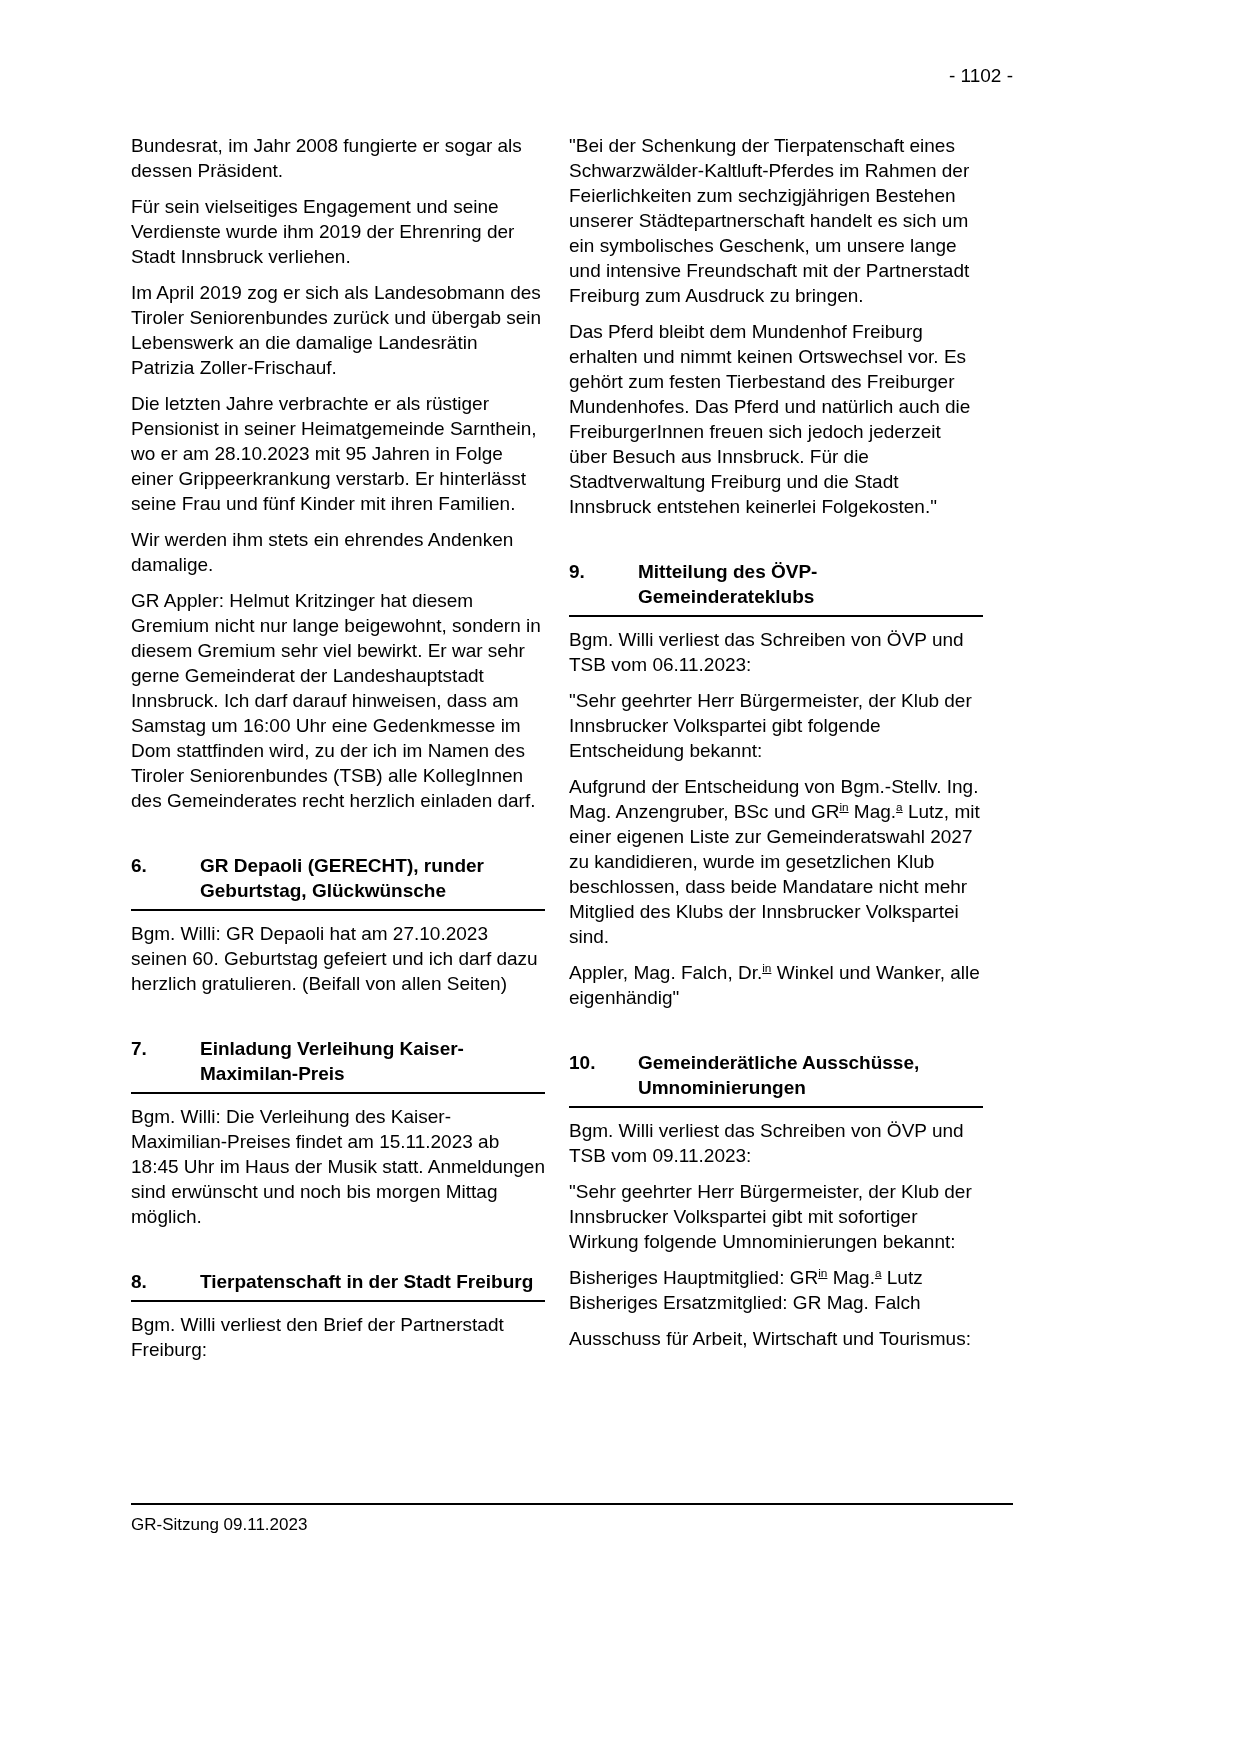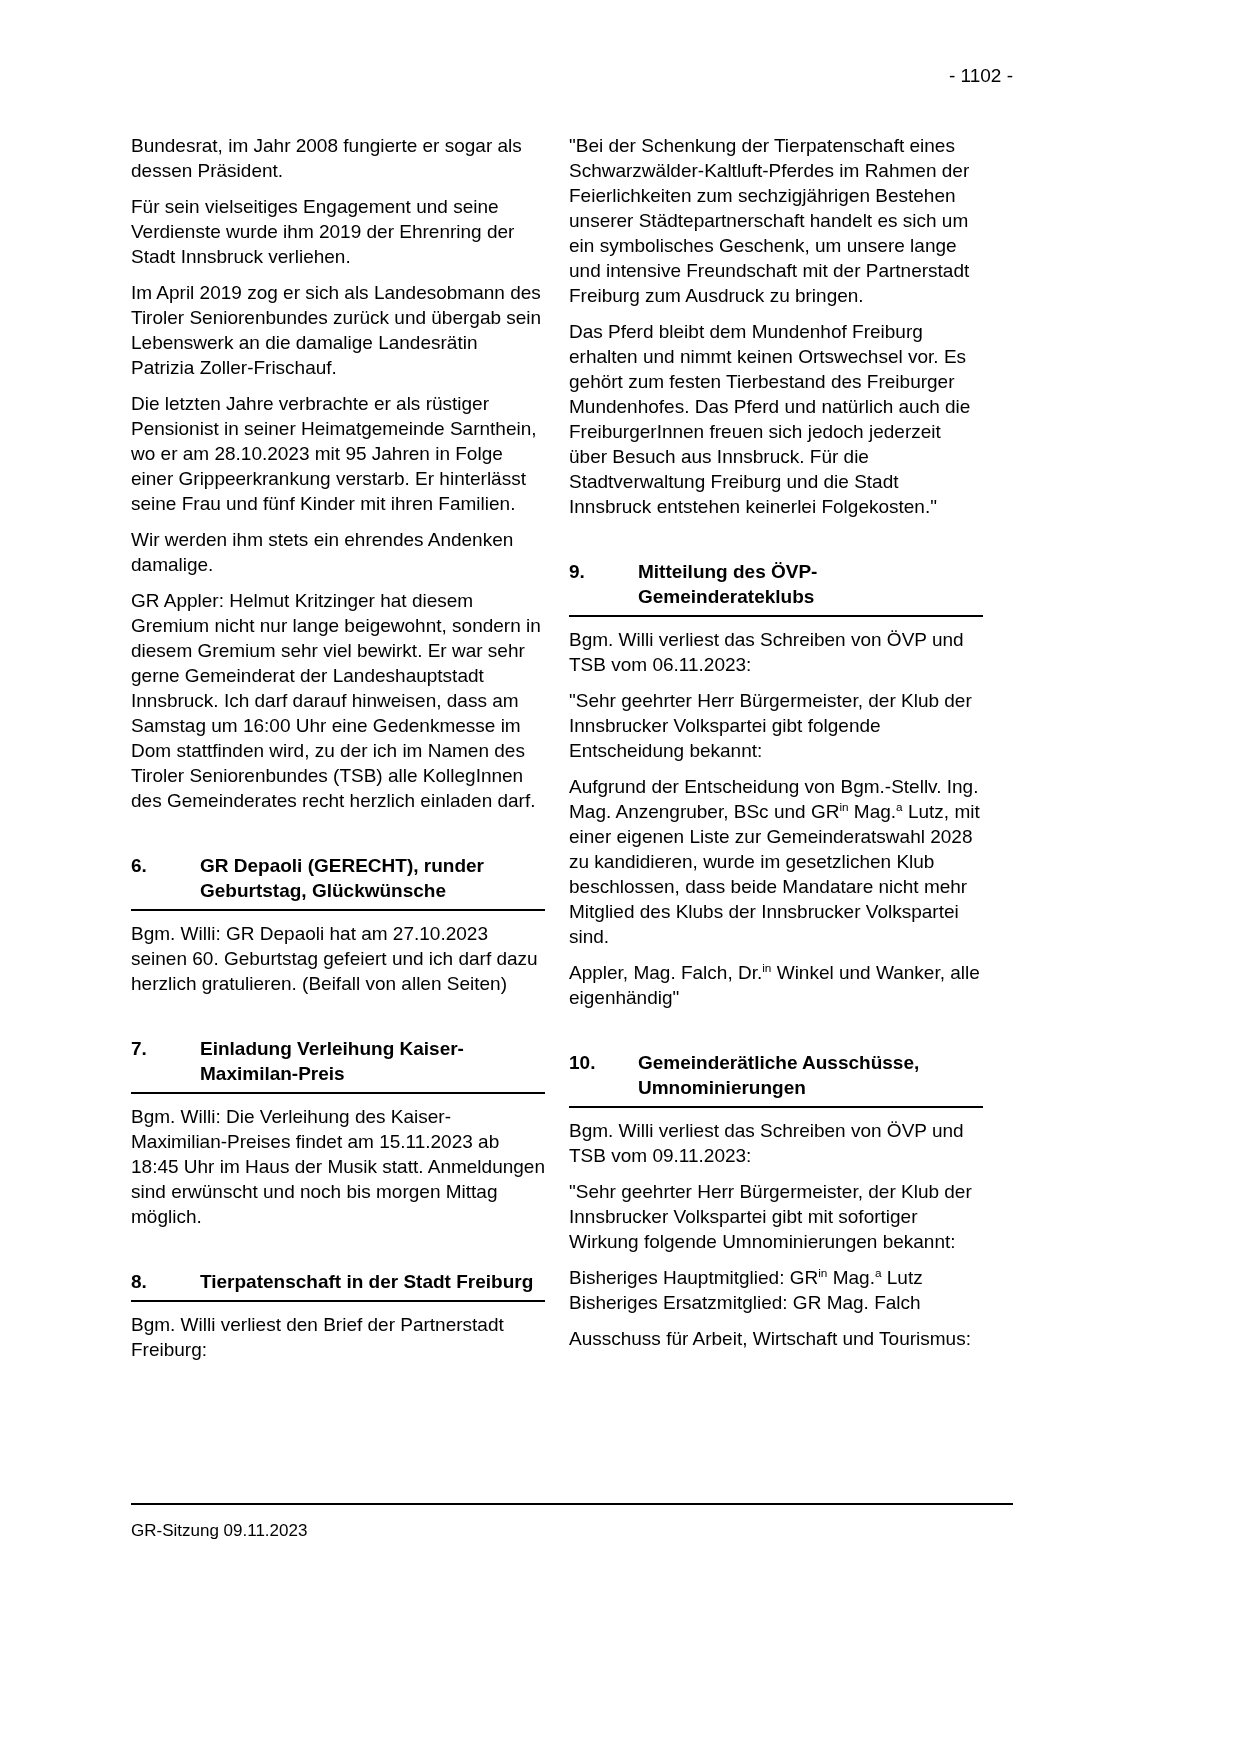--- a/index.html
+++ b/index.html
@@ -30,40 +30,40 @@
     gap: 24px;
   }
   .col {
     width: 414px;
     flex: 0 0 414px;
     hyphens: auto;
     -webkit-hyphens: auto;
   }
   .para { margin-bottom: 11px; }
   .b { font-weight: normal; }
-  sup { font-size: 0.62em; vertical-align: super; line-height: 0; }
+  sup { font-size: 0.62em; vertical-align: super; line-height: 0; text-decoration: underline; }
   .heading {
     display: flex;
     font-weight: bold;
     margin-top: 40px;
   }
   .h-num { flex: 0 0 69px; width: 69px; }
   .h-title { flex: 1; }
   .rule {
     height: 0;
     border-top: 2px solid #000000;
     margin: 6px 0 10px 0;
   }
   .footer {
     position: absolute;
     left: 131px;
     top: 1503px;
     width: 882px;
     border-top: 2px solid #000000;
-    padding-top: 15px;
+    padding-top: 9px;
     font-size: 17px;
     line-height: 21px;
   }
 </style>
 </head>
 <body>
 
 <div class="page-number">- 1102 -</div>
 
 <div class="columns">
@@ -102,21 +102,21 @@
     <p class="para"><span>"Bei der Schenkung der Tierpatenschaft eines Schwarzwälder-Kaltluft-Pferdes im Rahmen der Feierlichkeiten zum sechzigjährigen Bestehen unserer Städtepartnerschaft handelt es sich um ein symbolisches Geschenk, um unsere lange und intensive Freundschaft mit der Partnerstadt Freiburg zum Ausdruck zu bringen.</span></p>
     <p class="para"><span>Das Pferd bleibt dem Mundenhof Freiburg erhalten und nimmt keinen Ortswechsel vor. Es gehört zum festen Tierbestand des Freiburger Mundenhofes. Das Pferd und natürlich auch die FreiburgerInnen freuen sich jedoch jederzeit über Besuch aus Innsbruck. Für die Stadtverwaltung Freiburg und die Stadt Innsbruck entstehen keinerlei Folgekosten."</span></p>
 
     <div class="heading">
       <span class="h-num">9.</span>
       <span class="h-title">Mitteilung des ÖVP-Gemeinderateklubs</span>
     </div>
     <div class="rule"></div>
     <p class="para"><span class="b">Bgm. Willi</span><span> verliest das Schreiben von ÖVP und TSB vom 06.11.2023:</span></p>
     <p class="para"><span>"Sehr geehrter Herr Bürgermeister, der Klub der Innsbrucker Volkspartei gibt folgende Entscheidung bekannt:</span></p>
-    <p class="para"><span>Aufgrund der Entscheidung von Bgm.-Stellv. Ing. Mag. Anzengruber, BSc und GR</span><sup>in</sup><span> Mag.</span><sup>a</sup><span> Lutz, mit einer eigenen Liste zur Gemeinderatswahl 2028 zu kandidieren, wurde im gesetzlichen Klub beschlossen, dass beide Mandatare nicht mehr Mitglied des Klubs der Innsbrucker Volkspartei sind.</span></p>
+    <p class="para"><span>Aufgrund der Entscheidung von Bgm.-Stellv. Ing. Mag. Anzengruber, BSc und GR</span><sup>in</sup><span> Mag.</span><sup>a</sup><span> Lutz, mit einer eigenen Liste zur Gemeinderatswahl 2027 zu kandidieren, wurde im gesetzlichen Klub beschlossen, dass beide Mandatare nicht mehr Mitglied des Klubs der Innsbrucker Volkspartei sind.</span></p>
     <p class="para"><span>Appler, Mag. Falch, Dr.</span><sup>in</sup><span> Winkel und Wanker, alle eigenhändig"</span></p>
 
     <div class="heading">
       <span class="h-num">10.</span>
       <span class="h-title">Gemeinderätliche Ausschüsse, Umnominierungen</span>
     </div>
     <div class="rule"></div>
     <p class="para"><span class="b">Bgm. Willi</span><span> verliest das Schreiben von ÖVP und TSB vom 09.11.2023:</span></p>
     <p class="para"><span>"Sehr geehrter Herr Bürgermeister, der Klub der Innsbrucker Volkspartei gibt mit sofortiger Wirkung folgende Umnominierungen bekannt:</span></p>
     <p class="para"><span>Bisheriges Hauptmitglied: GR</span><sup>in</sup><span> Mag.</span><sup>a</sup><span> Lutz</span><br><span>Bisheriges Ersatzmitglied: GR Mag. Falch</span></p>

